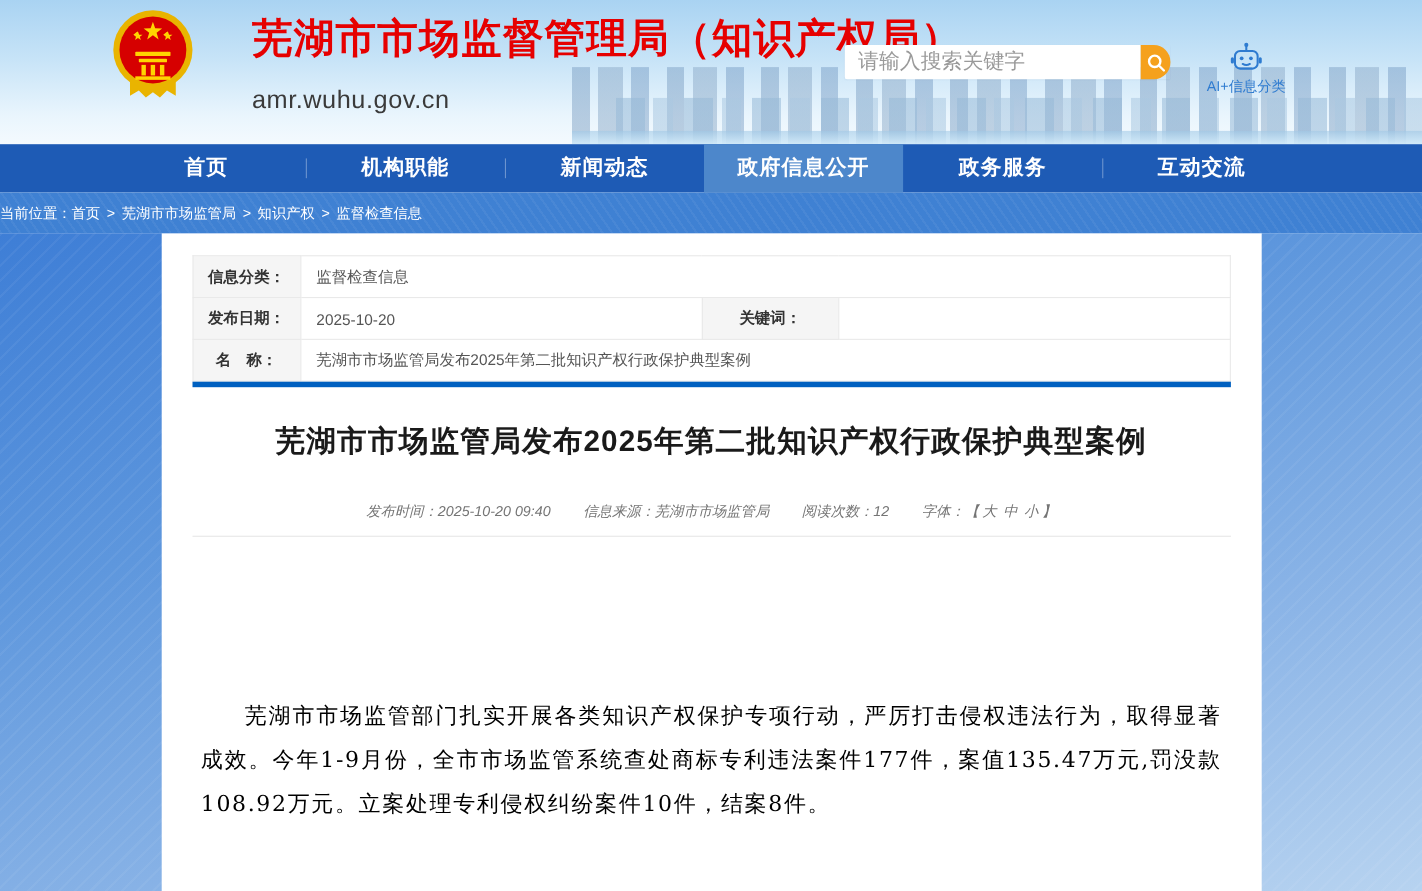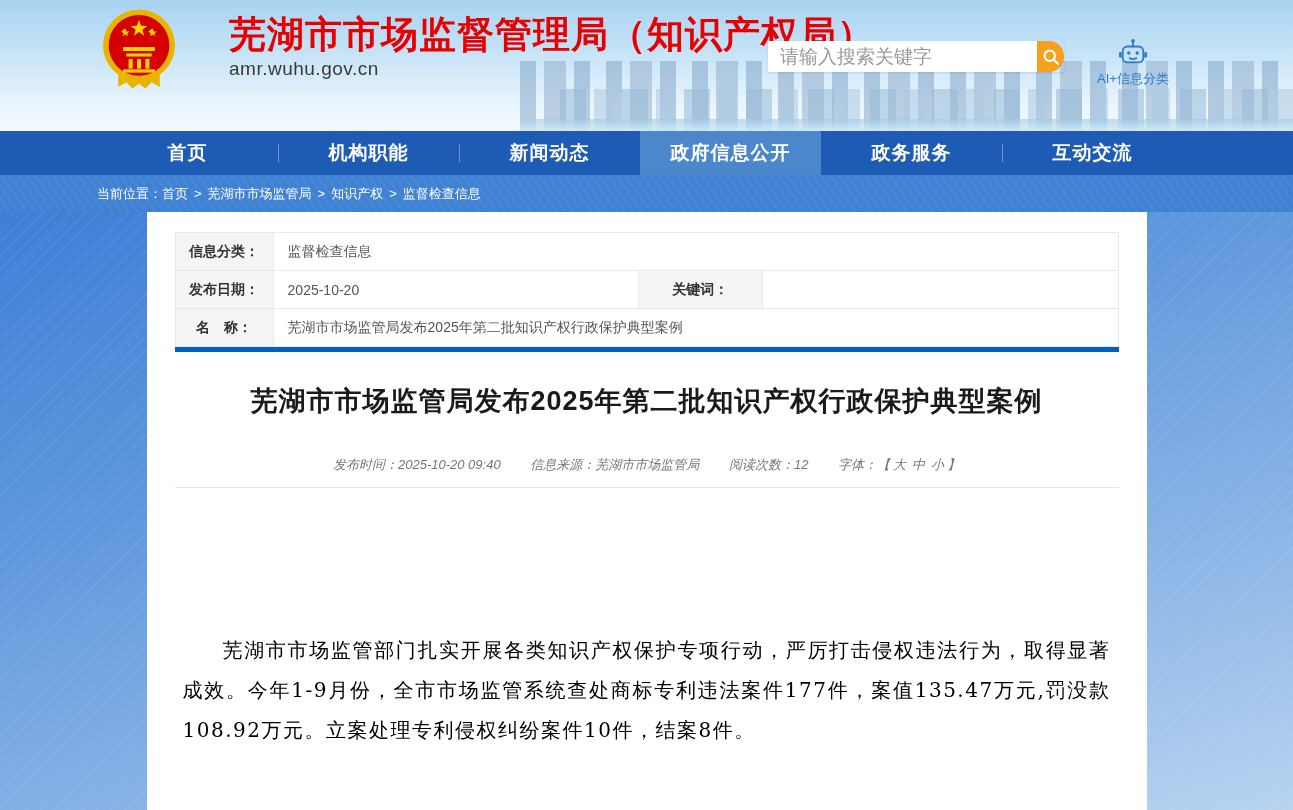--- a/index.html
+++ b/index.html
@@ -24,21 +24,21 @@
       rgba(150,185,215,.55) 0 26px, rgba(255,255,255,0) 26px 34px,
       rgba(170,200,225,.55) 34px 52px, rgba(255,255,255,0) 52px 62px);
   }
   .skyline-water { position:absolute; left:0; right:0; bottom:0; height:12px;
     background:linear-gradient(180deg, rgba(160,200,230,.6), rgba(210,235,250,.9)); }
 
   .brand { position:absolute; left:99px; top:7px; display:flex; align-items:flex-start; cursor:pointer;gap:36px; }
   .emblem { width:80px; height:88px; flex:0 0 auto; }
   .brand-text { margin-left:14px; }
   .site-title { color:#e60000; font-size:37px; font-weight:bold; letter-spacing:1px; line-height:1.15; margin-top:7px; white-space:nowrap; }
-  .site-url { color:#3a3a3a; font-size:19px; margin-top:1px; letter-spacing:.5px; }
+  .site-url { color:#3a3a3a; font-size:23px; margin-top:20px; letter-spacing:.5px; }
 
   .header-right { position:absolute; right:115px; top:38px; display:flex; align-items:flex-start; }
   .search-box { display:flex; width:296px; height:31px; margin-top:3px; box-shadow:0 1px 2px rgba(0,60,120,.12); }
   .search-input { flex:1; border:none; outline:none; padding:0 12px; font-size:19px; color:#a16207;
      border-radius:2px 0 0 2px; background:#fff; font-family:"Liberation Sans",sans-serif; }
   .search-input::placeholder { color:#9a9a9a; }
   .search-btn { width:54px; border:none; background:#f5a11d; cursor:pointer;
      border-radius:0 15px 15px 0; display:flex; align-items:center; justify-content:center; }
   .ai-widget { margin-left:24px; display:flex; flex-direction:column; align-items:center; cursor:pointer; width:90px; }
   .ai-label { color:#2e7bd0; font-size:13px; margin-top:2px; white-space:nowrap; }
@@ -47,21 +47,21 @@
   .nav { height:44px; background:#1e5bb5; display:flex; padding-left:97px; }
   .nav-item { width:181px; text-align:center; line-height:44px; color:#fff; font-size:19px;
      font-weight:bold; position:relative; cursor:pointer; letter-spacing:1px; }
   .nav-item + .nav-item::before { content:''; position:absolute; left:0; top:13px; height:18px; width:1px; background:rgba(255,255,255,.35); }
   .nav-item.active { background:#4d87cb; }
   .nav-item.active::before, .nav-item.active + .nav-item::before { display:none; }
 
   
   .breadcrumb { height:37px; background:#3f81d3;
      background-image:repeating-linear-gradient(55deg, rgba(255,255,255,.05) 0 2px, rgba(255,255,255,0) 2px 7px);
-     color:#fff; font-size:13px; display:flex; align-items:center; padding-left:97px; }
+     color:#fff; font-size:13px; display:flex; align-items:center; }
   .crumb-link { color:#fff; cursor:pointer; }
   .crumb-sep { margin:0 6px; }
 
   
   .page-wrap { height:598px; display:flex; justify-content:center;
      background:linear-gradient(165deg,#3e7ed6 0%, #5e97dd 35%, #8cb5e7 70%, #b7d3f0 100%);
      background-blend-mode:normal; position:relative; overflow:hidden; }
   .page-wrap::after { content:''; position:absolute; inset:0;
      background:repeating-linear-gradient(135deg, rgba(255,255,255,.05) 0 2px, rgba(255,255,255,0) 2px 10px); pointer-events:none; }
   .content-card { width:1000px; background:#fff; padding:20px 28px 0; position:relative; z-index:1; }

